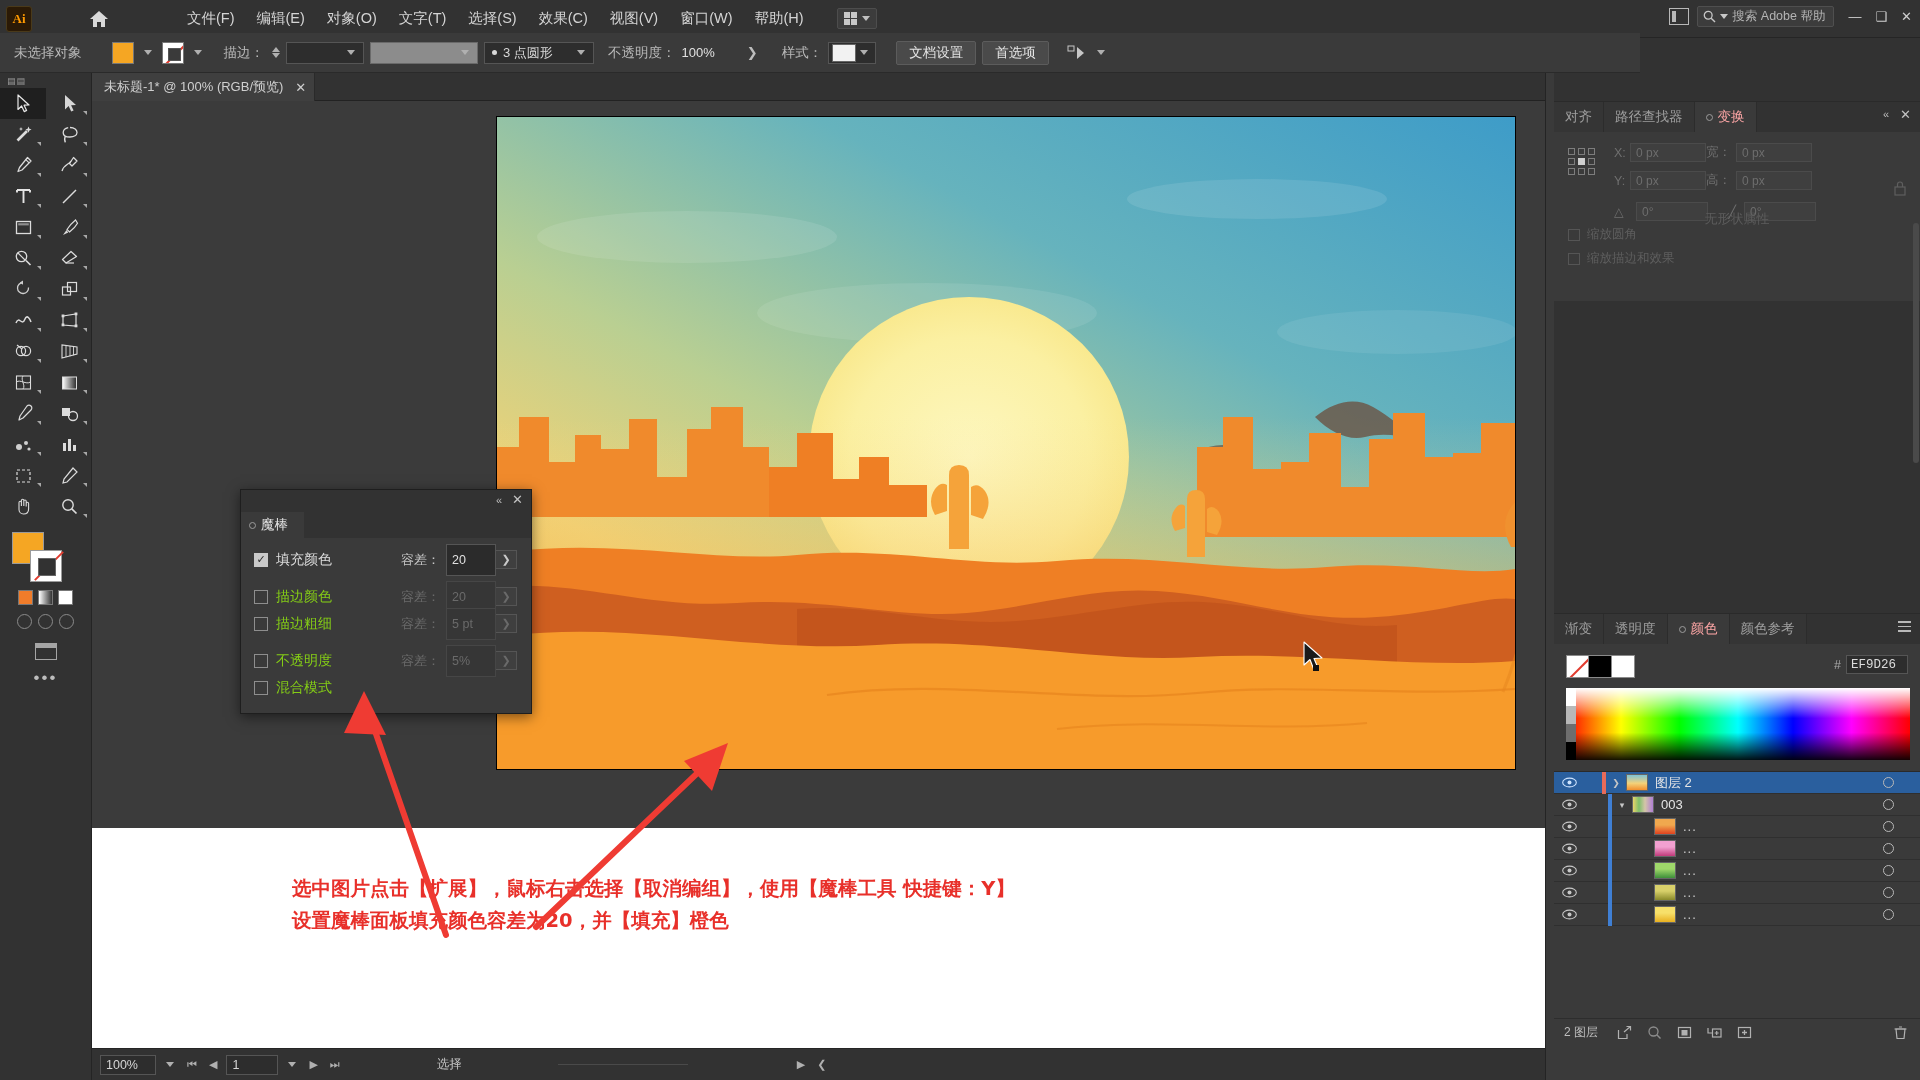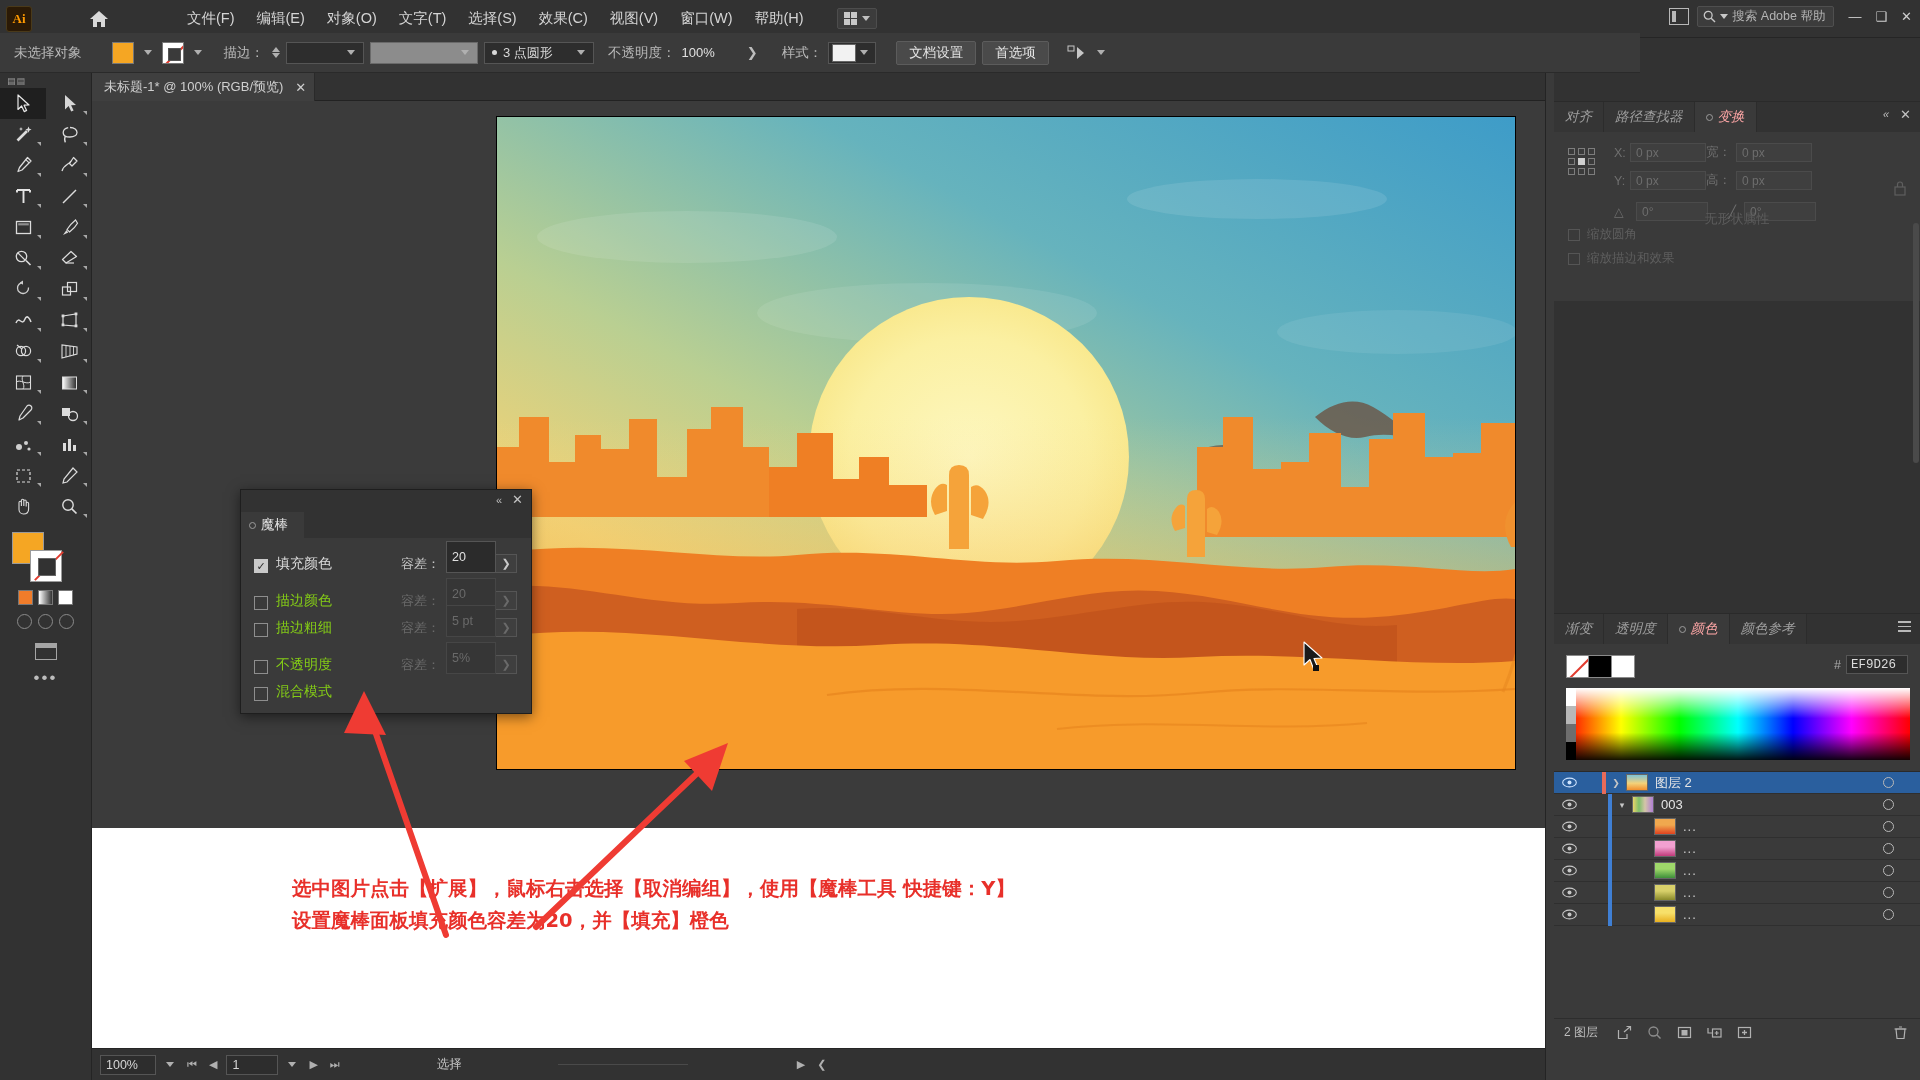--- a/index.html
+++ b/index.html
@@ -159,21 +159,21 @@
   .mw-head { height: 22px; background: #323232; position: relative; }
   .mw-head .dots { position: absolute; right: 28px; top: 4px; color: #bdbdbd; font-size: 11px; letter-spacing: 1px;}
   .mw-head .x { position: absolute; right: 8px; top: 2px; color: #c4c4c4; font-size: 13px; cursor: default;}
   .mw-tabrow { height: 26px; display: flex; align-items: stretch; background: #323232; }
   .mw-tab {
     background: #3a3a3a; display: flex; align-items: center; gap: 5px;
     padding: 0 16px 0 8px; color: #e2e2e2; font-size: 13.5px;
   }
   .mw-tab .tdot { width: 7px; height: 7px; border: 1px solid #9b9b9b; border-radius: 50%; }
   .mw-body { padding: 8px 0 12px 0; }
-  .mw-row { display: flex; align-items: flex-end; height: 27px; padding-left: 13px; }
+  .mw-row { display: flex; align-items: center; height: 27px; padding-left: 13px; }
   .mw-row .cb {
     width: 14px; height: 14px; border: 1px solid #8e8e8e; background: #3a3a3a;
     margin-right: 8px; display: flex; align-items: center; justify-content: center;
   }
   .mw-row .cb.on { background: #c9c9c9; border-color: #c9c9c9; }
   .mw-row .cb.on::after { content: "✓"; color: #2a2a2a; font-size: 11px; line-height: 1; }
   .mw-row .lbl { color: #dcdcdc; font-size: 14px; min-width: 96px; }
   .mw-row.dim .lbl { color: #84cc16; }
   .mw-row .tol-lbl { color: #c8c8c8; font-size: 13px; margin-left: auto; margin-right: 6px; }
   .mw-row.dim .tol-lbl { color: #6a6a6a; }
@@ -224,21 +224,21 @@
   
   .dock {
     position: absolute; right: 0; top: 73px; width: 375px; bottom: 0;
     background: #323232; border-left: 1px solid #242424;
   }
   .dock-rail { position: absolute; left: 0; top: 0; width: 8px; bottom: 0; background: #3a3a3a; }
   .dp {
     position: absolute; left: 8px; right: 0; background: #3a3a3a;
     border-top: 1px solid #2a2a2a;
   }
-  .dp-tabs { height: 30px; display: flex; align-items: stretch; background: #323232; position: relative; font-style: italic; }
+  .dp-tabs { height: 30px; display: flex; align-items: stretch; background: #323232; position: relative; }
   .dp-tab {
     display: flex; align-items: center; gap: 5px; padding: 0 11px;
     color: #9f9f9f; font-size: 13.5px; cursor: default; background: #353535;
     border-right: 1px solid #2c2c2c;
   }
   .dp-tab.active { background: #3a3a3a; color: #fca5a5; }
   .dp-tab .tdot { width: 7px; height: 7px; border: 1px solid #9b9b9b; border-radius: 50%; }
   .dp-menu { position: absolute; right: 9px; top: 7px; display: flex; flex-direction: column; gap: 3px; }
   .dp-menu i { width: 13px; height: 1.5px; background: #b9b9b9; display: block; }
   .dp-close { position:absolute; right: 9px; top: 5px; color: #c4c4c4; font-size: 13px; }

